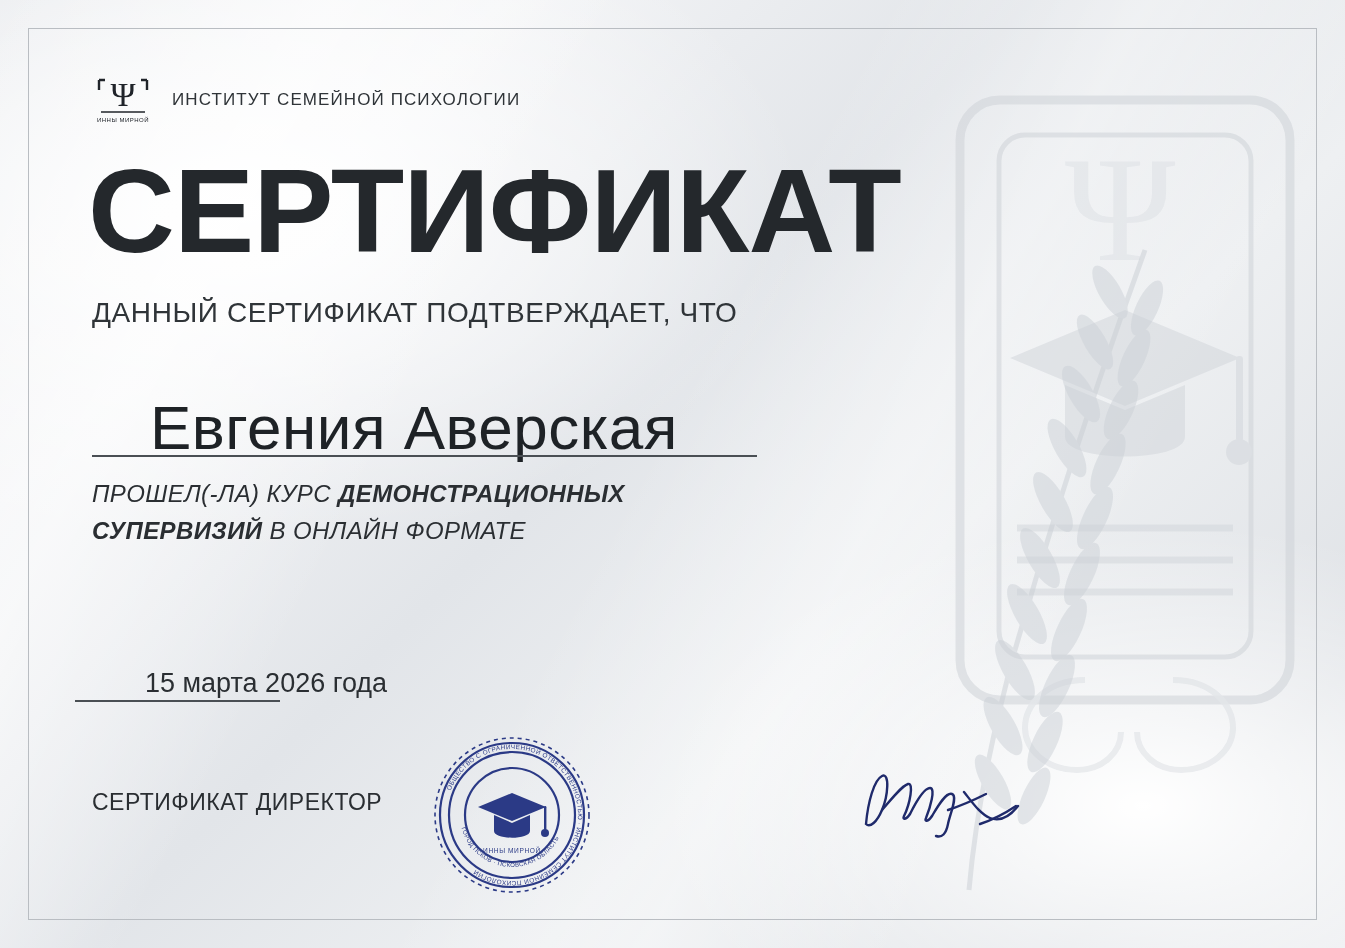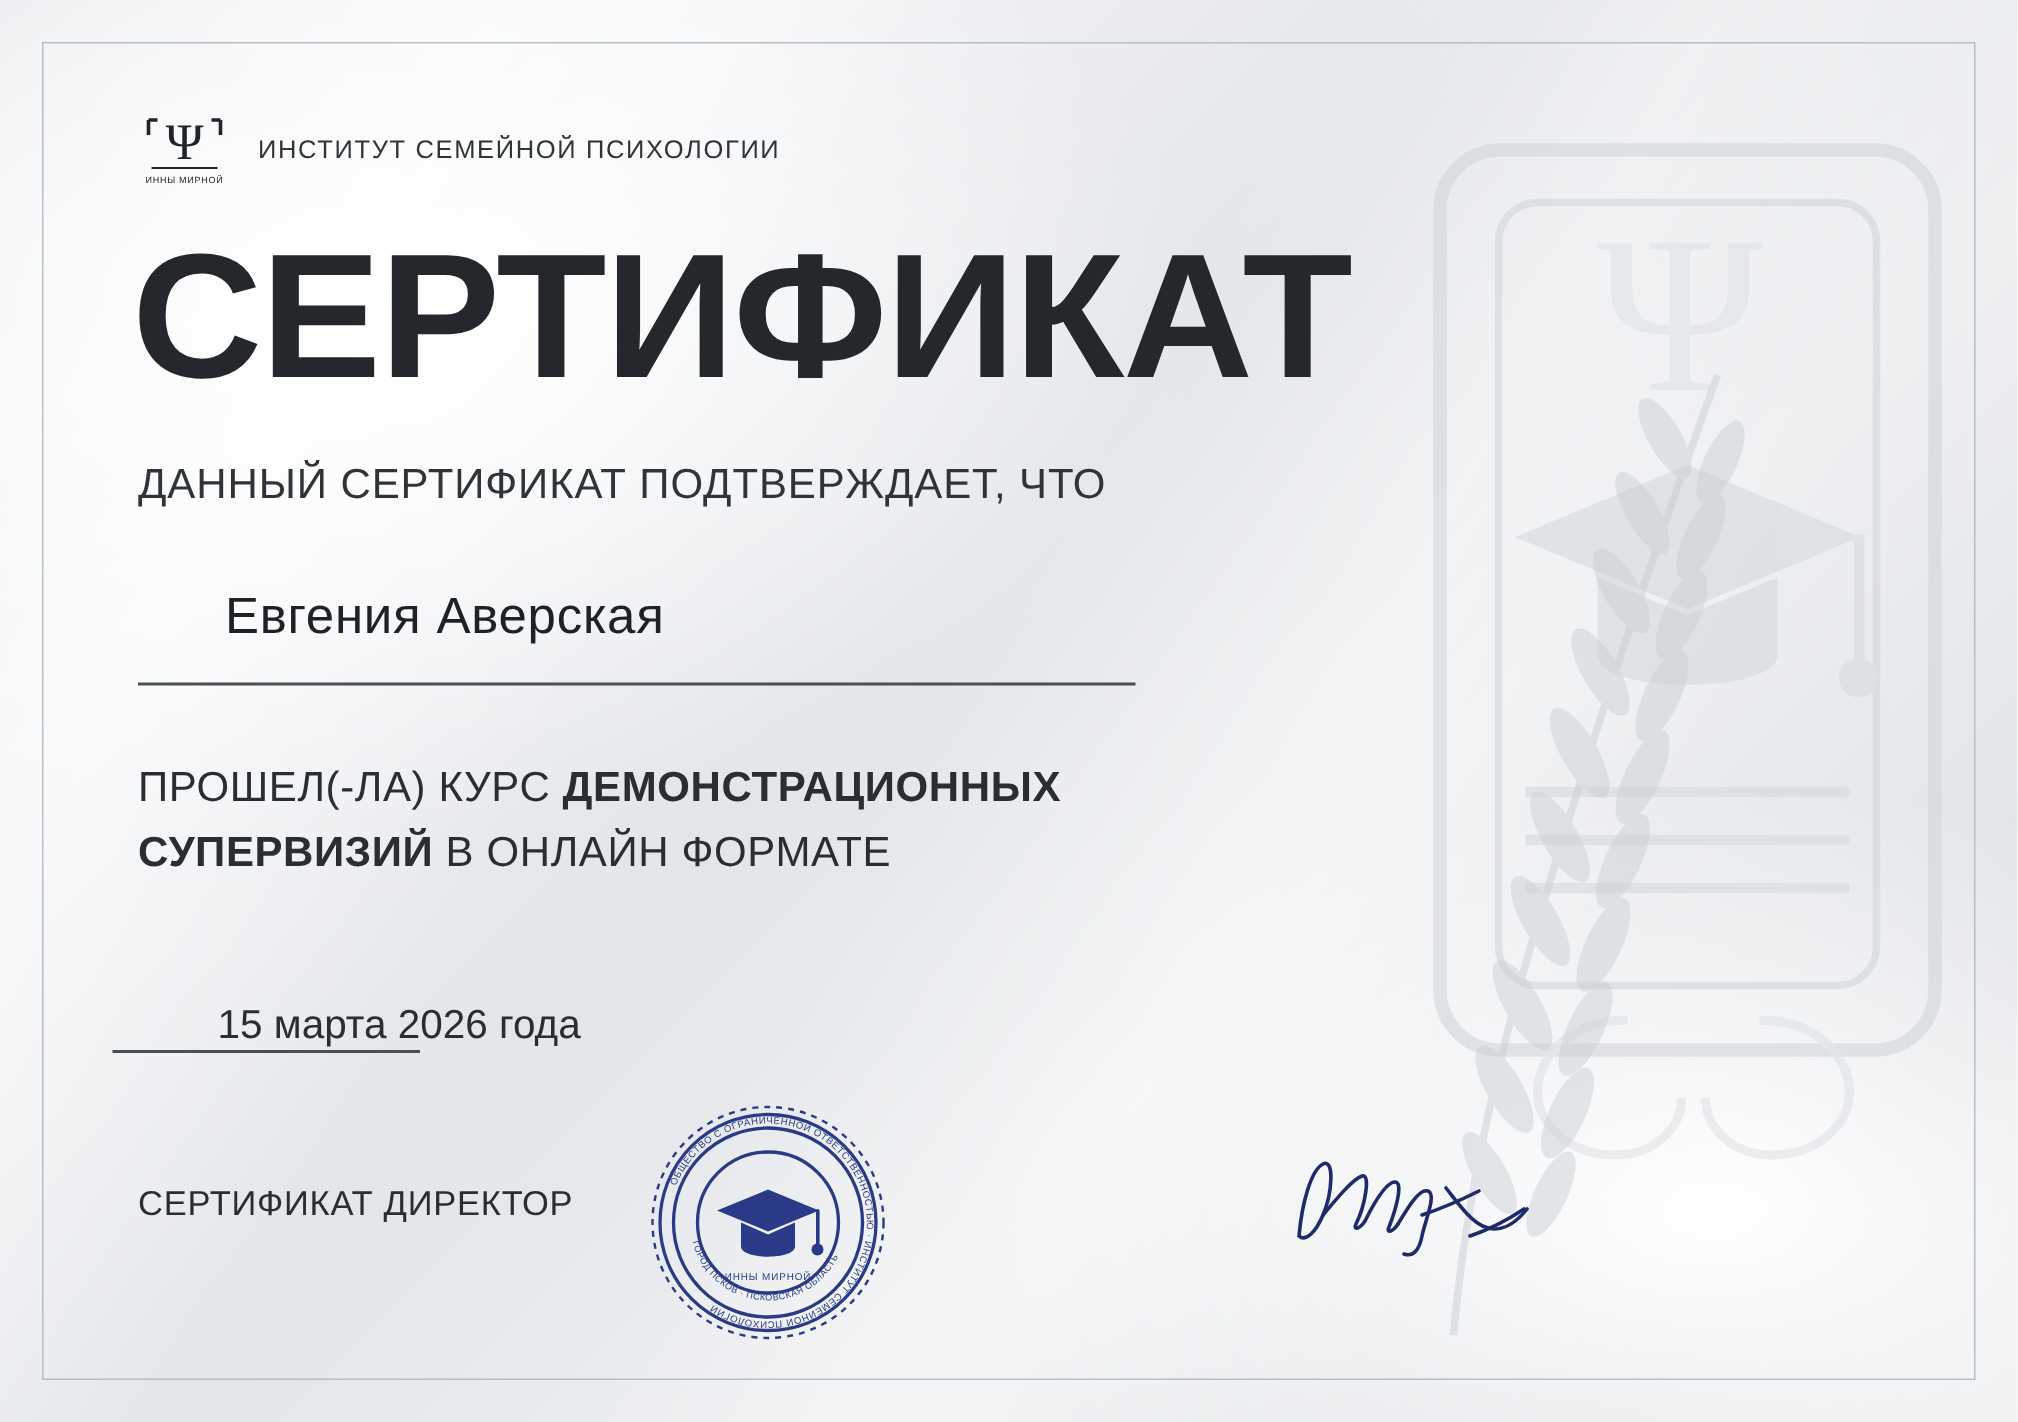--- a/index.html
+++ b/index.html
@@ -105,56 +105,57 @@
     letter-spacing: -1px;
     color: #24282c;
     font-family: "Liberation Sans", sans-serif;
     transform: scaleX(1.02);
     transform-origin: left top;
   }
 
   .subtitle {
     position: absolute;
     left: 92px;
-    top: 307px;
+    top: 297px;
     font-size: 28px;
     letter-spacing: 0.6px;
     color: #2f3438;
     font-weight: 400;
   }
 
   
   .recipient {
     position: absolute;
     left: 150px;
     top: 392px;
-    font-size: 34px;
+    font-size: 62px;
     color: #1e2226;
     font-weight: 400;
     letter-spacing: 0.5px;
   }
   .recipient-rule {
     position: absolute;
     left: 92px;
     top: 455px;
     width: 665px;
     height: 2px;
     background: #4a4f54;
   }
 
   
   .course {
     position: absolute;
     left: 92px;
-    top: 503px;
+    top: 475px;
     width: 700px;
-    font-size: 28px;
+    font-size: 24px;
     line-height: 1.55;
     color: #2a2e32;
     letter-spacing: 0.4px;
+    font-style: italic;
   }
   .course b { font-weight: 700; }
 
   .hours {
     position: absolute;
     left: 92px;
     top: 582px;
     font-size: 24px;
     font-weight: 700;
     color: #2a2e32;

